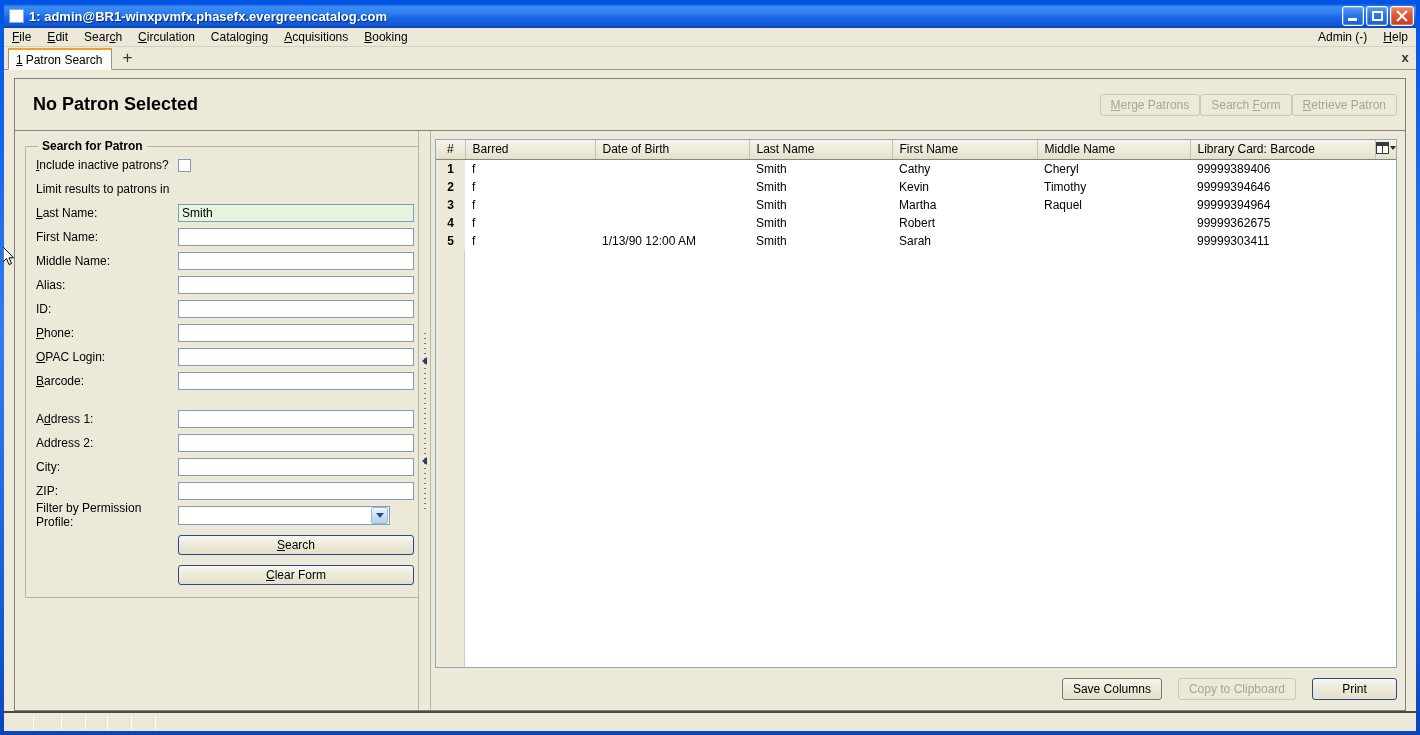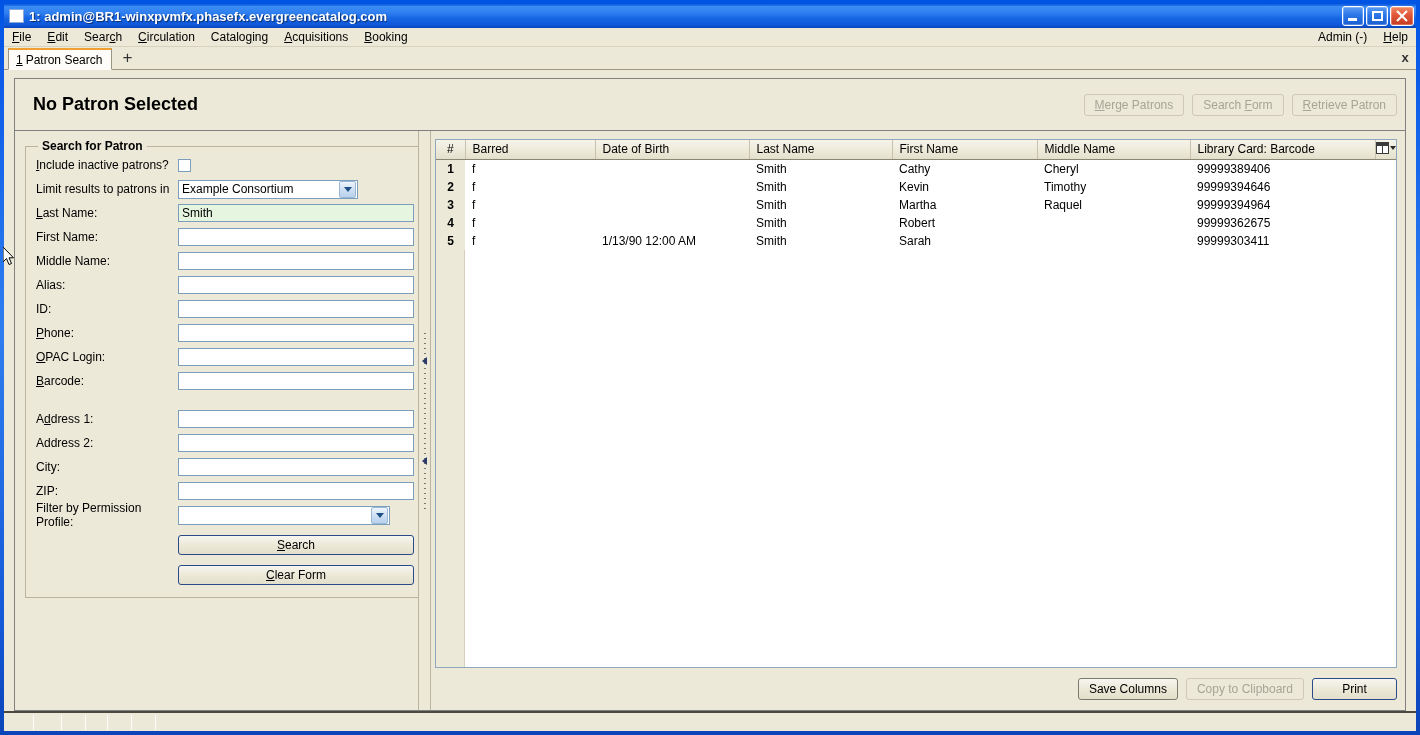--- a/index.html
+++ b/index.html
@@ -126,21 +126,21 @@
   #patronbar {
     height: 52px; flex: none;
     border: 1px solid #808080;
     border-bottom: none;
     background: #ece9d8;
     display: flex; align-items: center;
     padding: 0 8px 0 18px;
   }
   #patron-status { font-weight: bold; font-size: 18px; }
   #patronbar .pb-spacer { flex: 1; }
-  .pb-btns { display: flex; gap: 8px; align-items: center; }
+  .pb-btns { display: flex; gap: 0; align-items: center; }
 
   .xbtn {
     font-size: 12px;
     padding: 3px 10px;
     background: #ece9d8;
     border: 1px solid #b5b09a;
     border-radius: 3px;
     color: #000;
     min-height: 22px;
     white-space: nowrap;
@@ -324,21 +324,21 @@
   .cp-caret {
     width: 0; height: 0;
     border-left: 3px solid transparent;
     border-right: 3px solid transparent;
     border-top: 4px solid #2a2a2a;
   }
 
   #resultfooter {
     flex: none; height: 34px;
     display: flex; align-items: center; justify-content: flex-end;
-    gap: 8px; padding-top: 7px;
+    gap: 16px; padding-top: 7px;
   }
 
   
   #statusbar {
     height: 20px; flex: none;
     background: #ece9d8;
     border-top: 2px solid #4b4a41;
     display: flex; align-items: stretch;
     padding: 2px 2px 1px 2px;
   }
@@ -428,28 +428,20 @@
 
             <div class="frow">
               <div class="flabel"><span class="ul">I</span>nclude inactive patrons?</div>
               <div class="fctl">
                 <input type="checkbox" class="xcheck" style="">
               </div>
             </div>
 
             <div class="frow">
               <div class="flabel">Limit results to patrons in</div>
-              <div class="fctl">
-                <div class="xselect">
-                  <span class="sel-text">Example Consortium</span>
-                  <span class="sel-arrow">
-                      <span class="caret"></span>
-                    </span>
-                </div>
-              </div>
             </div>
 
             <div class="frow">
               <div class="flabel"><span class="ul">L</span>ast Name:</div>
               <div class="fctl">
                 <input class="xinput filled" value="Smith" style="">
               </div>
             </div>
 
             <div class="frow">

